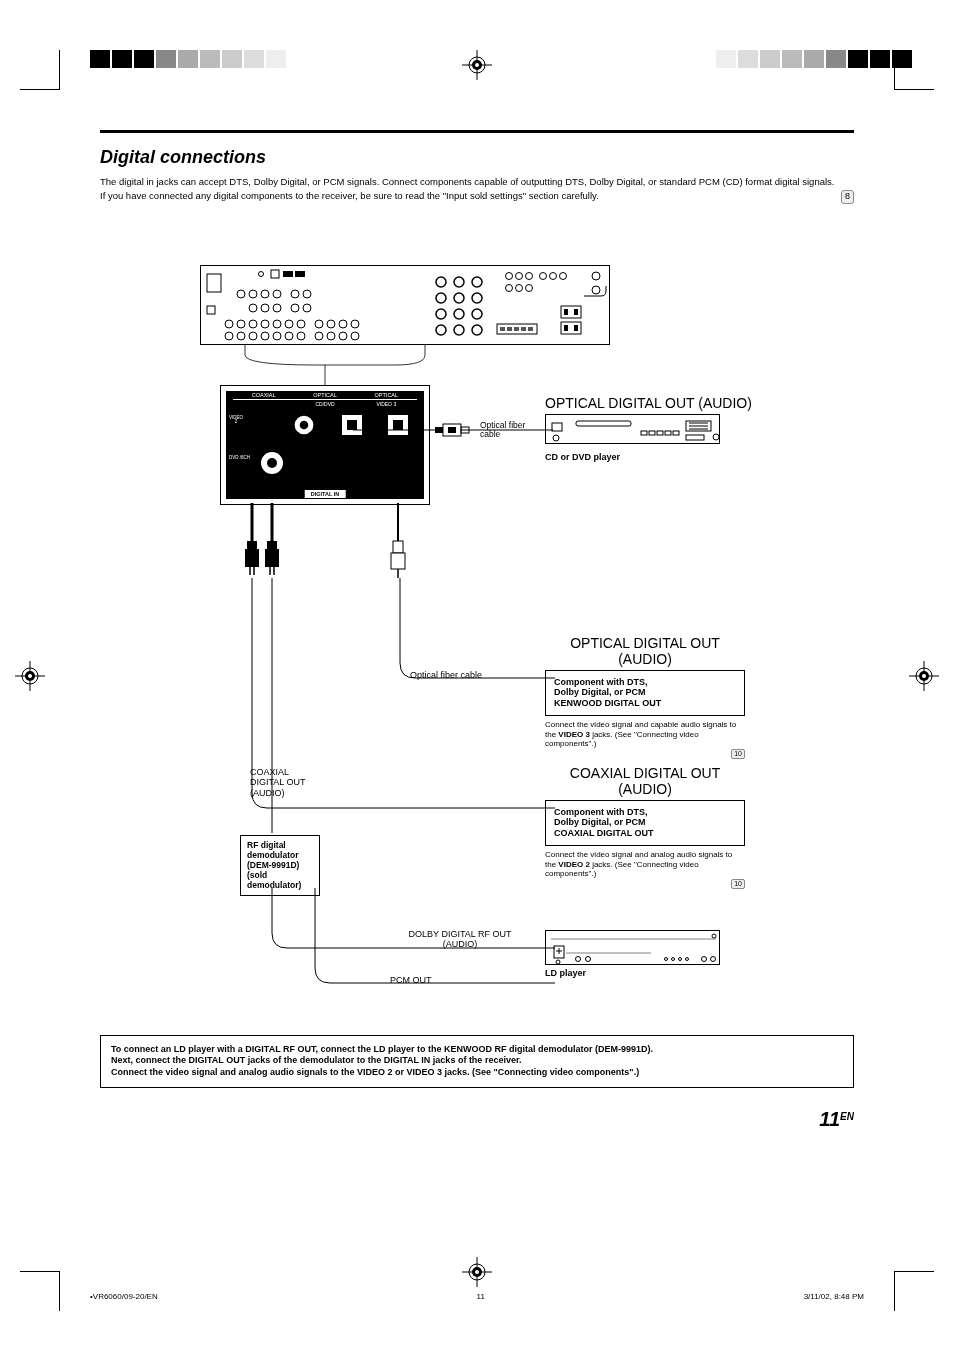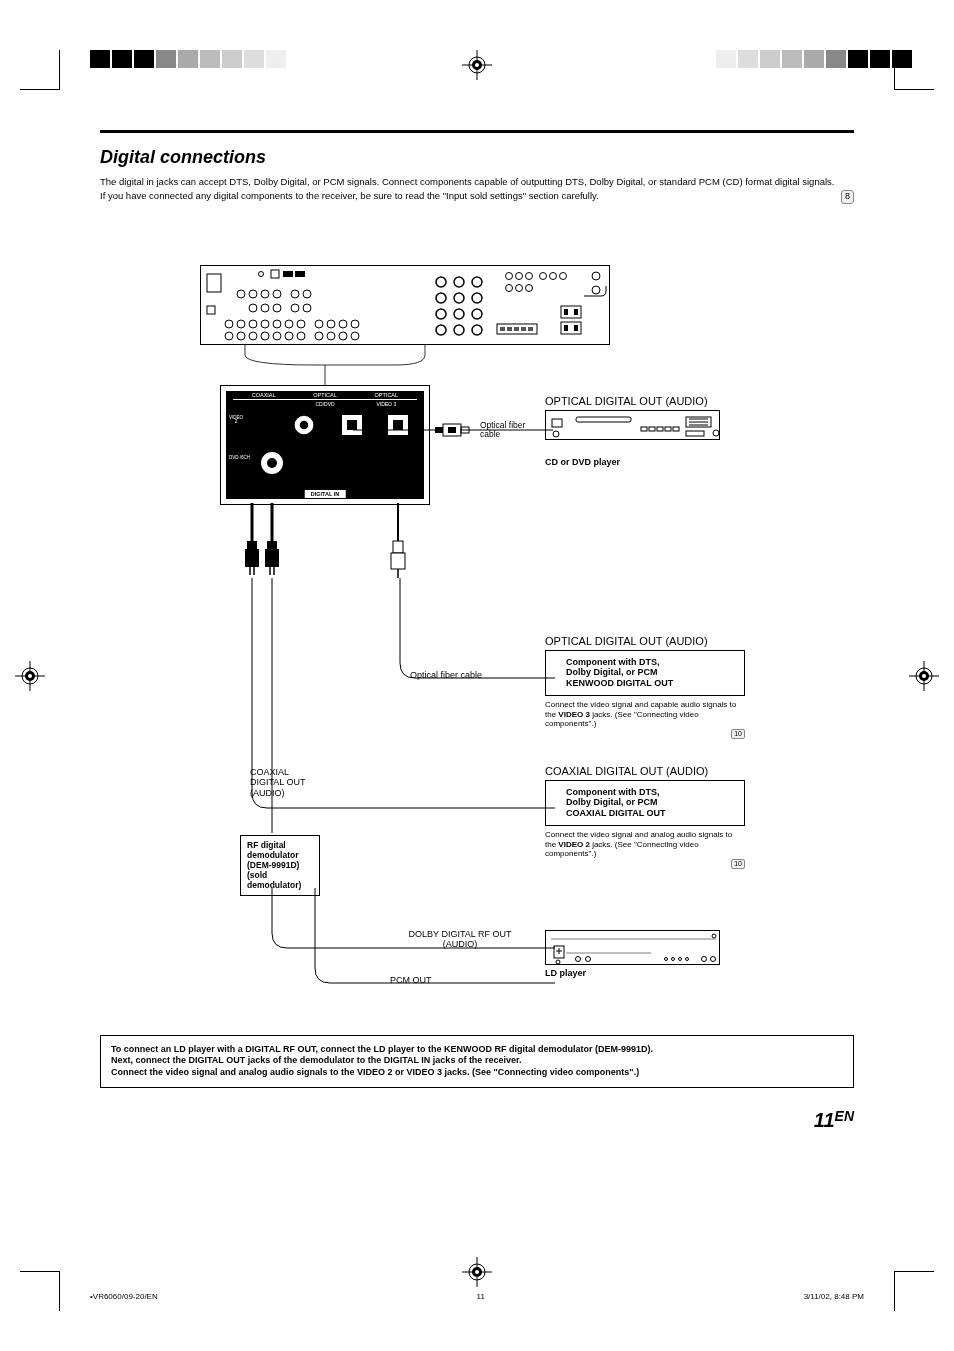--- a/index.html
+++ b/index.html
@@ -217,29 +217,30 @@
     font-weight: bold;
   }
 
   .device-box {
     position: absolute;
     border: 1px solid #000;
   }
   .device-label {
     font-size: 9px;
     font-weight: bold;
-    margin-top: 17px;
+    margin-top: 8px;
   }
   .out-label {
-    font-size: 11px;
+    font-size: 14px;
     margin-bottom: 3px;
+    text-align: center;
   }
   .component-box {
     border: 1px solid #000;
-    padding: 6px 20px;
+    padding: 6px 8px;
     font-size: 9px;
     font-weight: bold;
     line-height: 1.2;
   }
   .component-note {
     font-size: 8px;
     line-height: 1.2;
     margin-top: 4px;
   }
   .cable-label {
@@ -267,21 +268,21 @@
     font-weight: bold;
     line-height: 1.3;
     margin-top: 10px;
   }
   .page-num {
     text-align: right;
     margin-top: 20px;
     font-style: italic;
   }
   .page-num .num { font-size: 20px; font-weight: bold; }
-  .page-num .lang { font-size: 14px; font-weight: bold; vertical-align: super; }
+  .page-num .lang { font-size: 10px; font-weight: bold; vertical-align: super; }
 
   .footer {
     position: absolute;
     bottom: 50px;
     left: 90px;
     right: 90px;
     font-size: 8px;
     display: flex;
     justify-content: space-between;
   }

